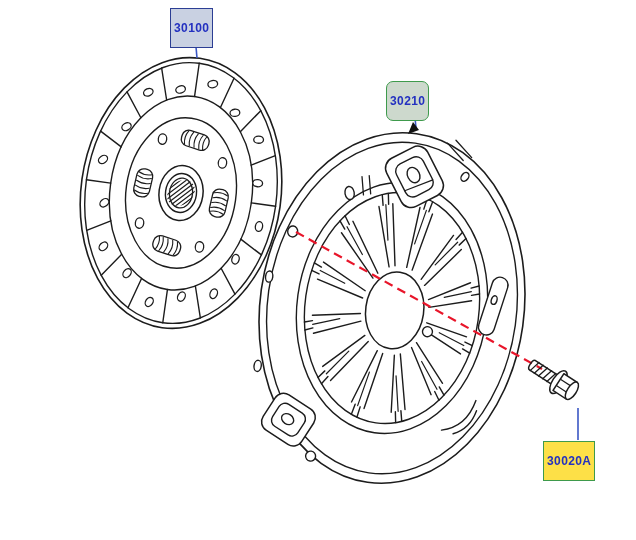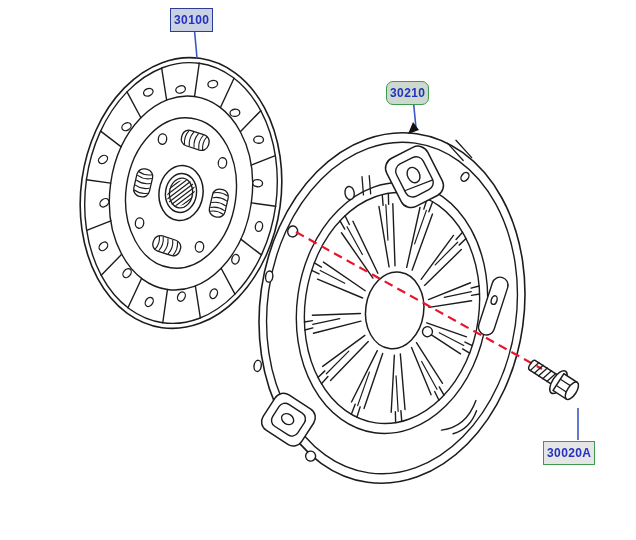--- a/index.html
+++ b/index.html
@@ -1,20 +1,20 @@
 <!DOCTYPE html>
 <html><head>
 <meta charset="utf-8">
 <style>
   html,body{margin:0;padding:0;background:#fff;}
   .stage{position:relative;width:636px;height:540px;background:#ffffff;overflow:hidden;
          font-family:"Liberation Sans",sans-serif;}
   .stage svg{position:absolute;left:0;top:0;}
   .plabel{position:absolute;font:bold 12px/14px "Liberation Sans",sans-serif;
-          padding:4px 3px;border:1px solid #888;letter-spacing:.4px;cursor:pointer;
+          padding:12px 3px;border:1px solid #888;letter-spacing:.4px;cursor:pointer;
           user-select:none;}
   #lbl-30100{left:170px;top:8px;}
   #lbl-30210{left:386px;top:81px;}
   #lbl-30020A{left:543px;top:441px;}
 </style>
 </head>
 <body>
 
 <div class="stage">
   <svg id="art" width="636" height="540" viewBox="0 0 636 540">
@@ -231,14 +231,14 @@
     <g id="g-lead">
         <line x1="194" y1="25" x2="197" y2="58" stroke="#3a57c4" stroke-width="1.6"></line>
         <line x1="413" y1="97" x2="416" y2="128" stroke="#3a57c4" stroke-width="1.6"></line>
         <line x1="578" y1="408" x2="578" y2="440" stroke="#3a57c4" stroke-width="1.6"></line>
         <polygon points="408,134 419,130 413,122" fill="#111111"></polygon>
       </g>
   </svg>
 
   <div class="plabel" id="lbl-30100" style="color: rgb(35, 48, 192); border-color: rgb(44, 62, 148); background: rgb(201, 209, 226);">30100</div>
   <div class="plabel" id="lbl-30210" style="color: rgb(35, 48, 192); border-color: rgb(62, 154, 76); background: rgb(205, 217, 205); border-radius: 7px;">30210</div>
-  <div class="plabel" id="lbl-30020A" style="color: rgb(35, 48, 192); border-color: rgb(62, 154, 76); background: #e5e5e5;">30020A</div>
+  <div class="plabel" id="lbl-30020A" style="color: rgb(35, 48, 192); border-color: rgb(62, 154, 76); background: #fde047;">30020A</div>
 </div>
 
 </body></html>

